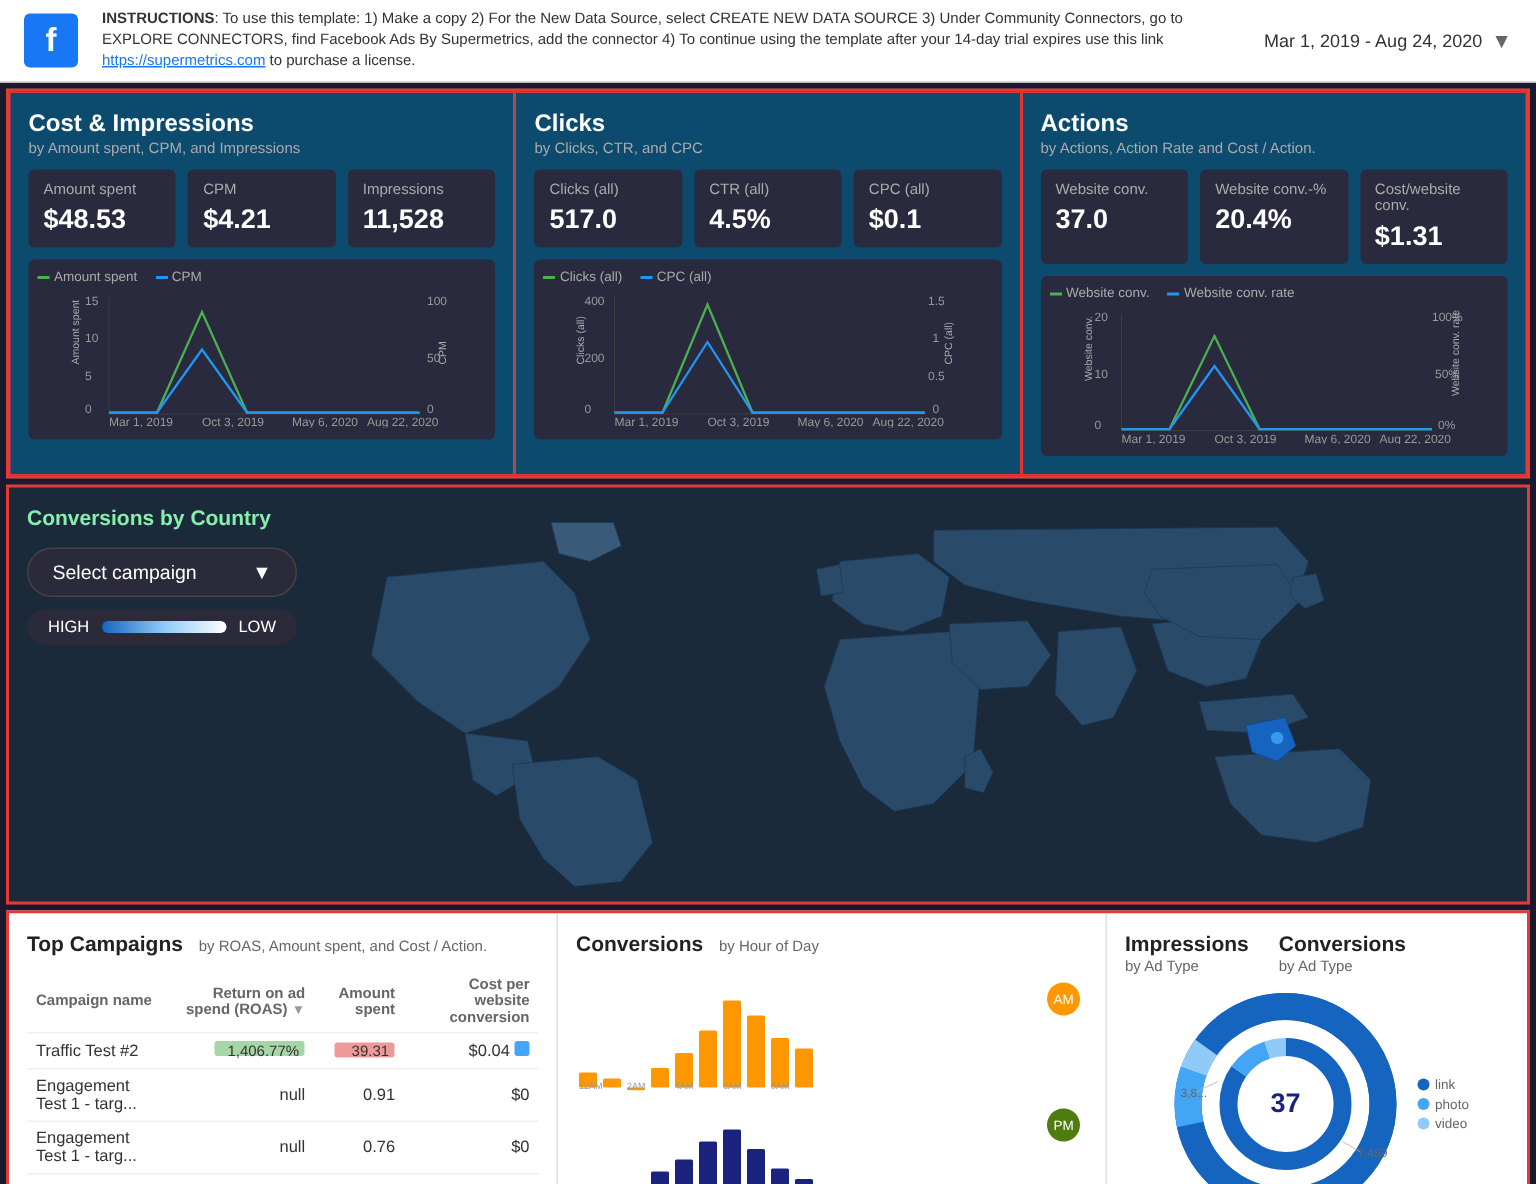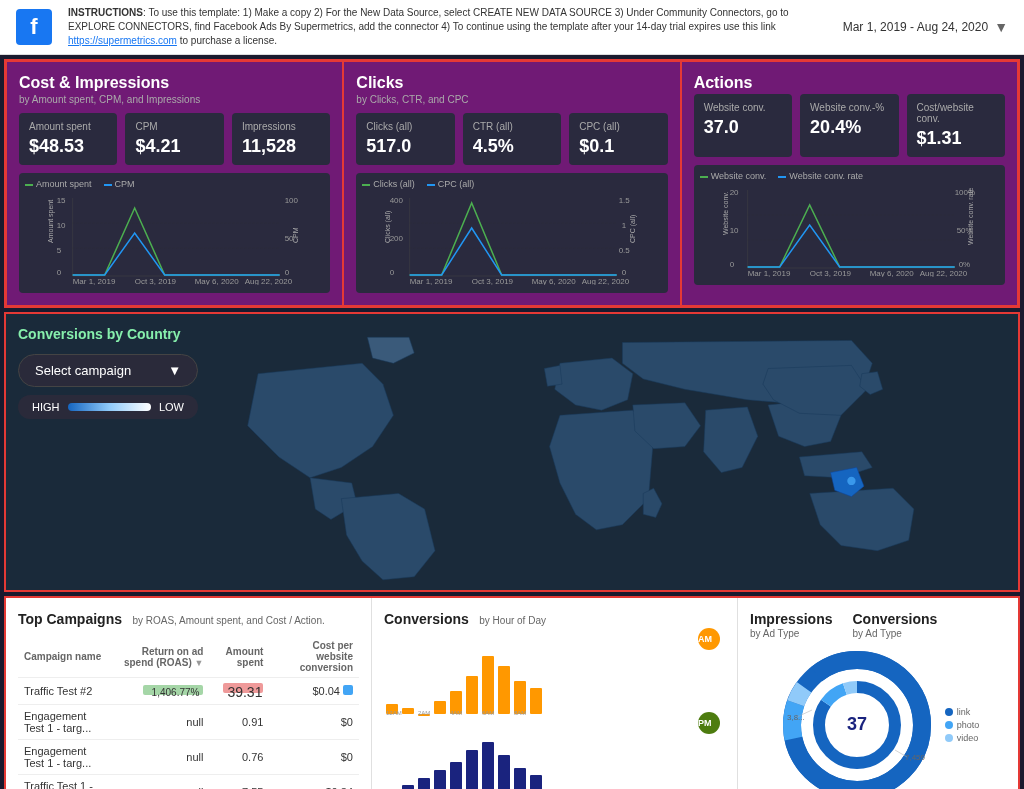--- a/index.html
+++ b/index.html
@@ -30,21 +30,21 @@
       white-space: nowrap;
     }
     .date-range-arrow { font-size: 14px; color: #666; }
 
     
     .dashboard-top {
       border: 2px solid #e53935;
       margin: 4px;
       display: grid;
       grid-template-columns: 1fr 1fr 1fr;
-      background: #701a75;
+      background: #0c4a6e;
     }
     .metric-section {
       padding: 12px;
       border: 1px solid #e53935;
       position: relative;
     }
     .metric-section-title {
       font-size: 16px; font-weight: bold; color: #fff; margin-bottom: 2px;
     }
     .metric-section-subtitle {
@@ -140,21 +140,21 @@
     .sort-arrow { font-size: 9px; color: #999; }
     .bar-green { display: inline-block; height: 10px; background: #a5d6a7; border-radius: 2px; }
     .bar-red { display: inline-block; height: 10px; background: #ef9a9a; border-radius: 2px; }
     .bar-blue-sm { display: inline-block; height: 10px; background: #42a5f5; border-radius: 2px; }
 
     
     .bar-chart-container { margin-top: 8px; }
     .am-pm-badge {
       display: inline-block; background: #ff9800; color: #fff;
       border-radius: 50%; width: 22px; height: 22px;
-      line-height: 22px; text-align: left; font-size: 9px; font-weight: bold;
+      line-height: 22px; text-align: center; font-size: 9px; font-weight: normal; margin-top: 16px;
     }
     .pm-badge { background: #4d7c0f; }
 
     
     .donut-section { display: flex; flex-direction: column; }
     .donut-titles { display: flex; gap: 20px; margin-bottom: 6px; }
     .donut-subtitle { font-size: 10px; color: #666; }
     .donut-wrapper { display: flex; align-items: center; justify-content: center; position: relative; }
     .donut-legend { font-size: 9px; color: #666; display: flex; flex-direction: column; gap: 3px; margin-left: 8px; }
     .legend-item { display: flex; align-items: center; gap: 4px; }
@@ -278,20 +278,21 @@
         <text x="150" y="91" class="axis-label">May 6, 2020</text>
         <text x="200" y="91" class="axis-label">Aug 22, 2020</text>
         <text x="-50" y="8" class="axis-label" transform="rotate(-90)" style="font-size:7px;fill:#aaa;">Clicks (all)</text>
         <text x="-50" y="253" class="axis-label" transform="rotate(-90)" style="font-size:7px;fill:#aaa;">CPC (all)</text>
       </svg>
     </div>
   </div>
 
   <div class="metric-section">
     <div class="metric-section-title">Actions</div>
+    <div class="metric-section-subtitle">by Actions, Action Rate and Cost / Action.</div>
     <div class="metric-cards">
       <div class="metric-card">
         <div class="metric-card-label">Website conv.</div>
         <div class="metric-card-value">37.0</div>
       </div>
       <div class="metric-card">
         <div class="metric-card-label">Website conv.-%</div>
         <div class="metric-card-value">20.4%</div>
       </div>
       <div class="metric-card">
@@ -395,21 +396,21 @@
           <th>Campaign name</th>
           <th class="right">Return on ad spend (ROAS) <span class="sort-arrow">▼</span></th>
           <th class="right">Amount spent</th>
           <th class="right">Cost per website conversion</th>
         </tr>
       </thead>
       <tbody>
         <tr>
           <td>Traffic Test #2</td>
           <td class="right"><span class="bar-green" style="width:60px; padding: 2px 4px; font-size:10px;">1,406.77%</span></td>
-          <td class="right"><span class="bar-red" style="width:40px; padding: 1px 4px; font-size:14px;">39.31</span></td>
+          <td class="right"><span class="bar-red" style="width:40px; padding: 1px 4px; font-size:10px;">39.31</span></td>
           <td class="right">$0.04 <span class="bar-blue-sm" style="width:10px;"></span></td>
         </tr>
         <tr>
           <td>Engagement Test 1 - targ...</td>
           <td class="right">null</td>
           <td class="right">0.91</td>
           <td class="right">$0</td>
         </tr>
         <tr>
           <td>Engagement Test 1 - targ...</td>

